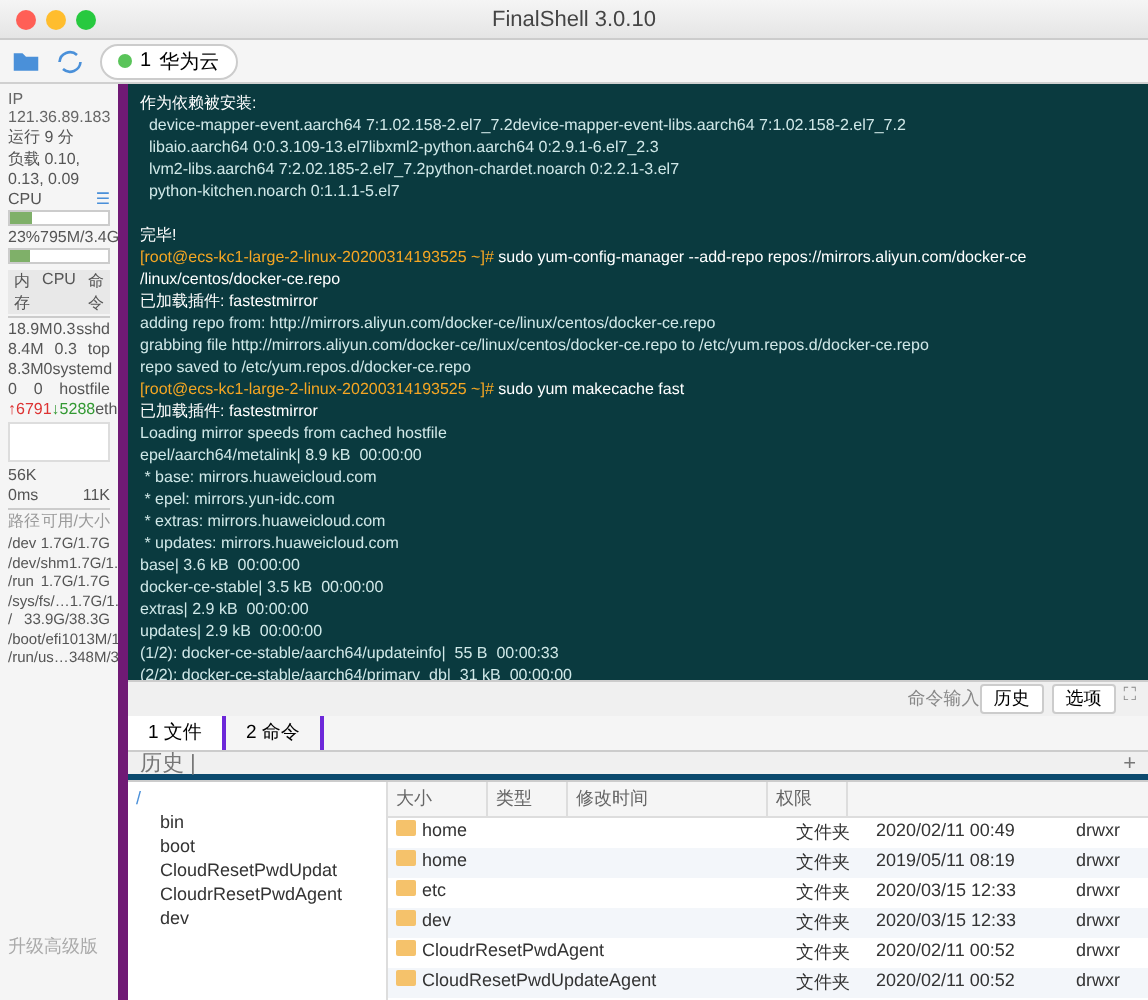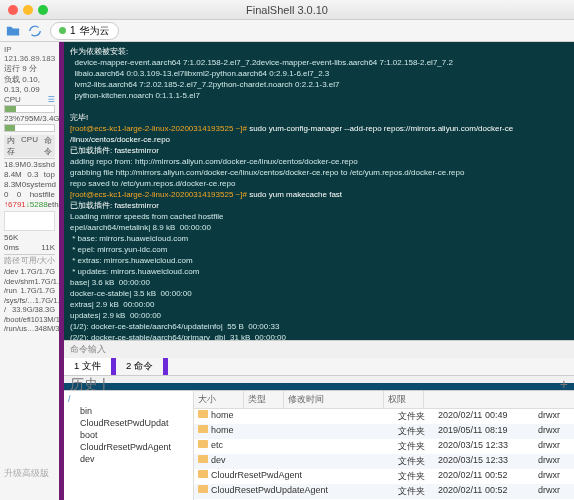--- a/index.html
+++ b/index.html
@@ -21,40 +21,40 @@
 .bar .f{height:100%;background:#7fb069}
 .hdr2{display:flex;gap:0;margin-top:3px;border-bottom:1px solid #ccc;padding-bottom:1px}
 .hdr2 span{background:#e8e8e8;padding:0 3px}
 .net{margin-top:3px}
 .sparkline{height:20px;background:#fff;border:1px solid #ddd;margin:2px 0}
 .pathrow{display:flex;justify-content:space-between;font-size:7.5px;margin:0.5px 0}
 .content{flex:1;display:flex;flex-direction:column}
 .term{flex:1;background:#0a3a3f;color:#d0e8e8;font-family:Menlo,Consolas,monospace;font-size:8px;line-height:11px;padding:4px 6px;overflow:hidden;white-space:pre}
 .term .o{color:#f5a623}.term .w{color:#fff}
 .term .rline{display:flex;justify-content:flex-start}
-.termbar{height:18px;background:#f0f0f0;border-top:1px solid #ccc;display:flex;align-items:center;justify-content:space-between;padding:0 6px;font-size:9px;color:#888}
+.termbar{height:18px;background:#f0f0f0;border-top:1px solid #ccc;display:flex;align-items:center;justify-content:flex-end;padding:0 6px;font-size:9px;color:#888}
 .termbar .btns{display:flex;gap:4px}
 .termbar button{font-size:9px;padding:0 6px;border:1px solid #ccc;background:#fff;border-radius:2px}
 .filetabs{height:18px;background:#f5f5f5;display:flex;align-items:center;border-bottom:1px solid #ccc}
-.ftab{padding:2px 10px;border-right:5px solid #6d28d9;font-size:9.5px}
+.ftab{padding:2px 10px;border-right:2px solid #6d28d9;font-size:9.5px}
 .ftab.active{background:#fff}
 .files{flex:0 0 110px;display:flex;background:#fff;border-top:1px solid #ccc}
 .tree{width:130px;border-right:1px solid #ddd;padding:2px;font-size:9px}
 .tree .r{padding:1px 2px 1px 14px;color:#333}
 .tree .r:first-child{padding-left:2px;color:#4a90d9}
 .list{flex:1;overflow:hidden}
 .listhdr{display:flex;background:#f5f5f5;border-bottom:1px solid #ddd;font-size:9px;color:#666}
 .listhdr span{padding:2px 4px;border-right:1px solid #ddd}
 .c1{width:150px}.c2{width:50px}.c3{width:40px}.c4{width:100px}.c5{width:40px}
 .lrow{display:flex;font-size:9px;padding:0 0;color:#333}
 .lrow span{padding:1px 4px;overflow:hidden;white-space:nowrap}
 .lrow:nth-child(even){background:#f3f6fa}
 .fic{width:10px;height:8px;background:#f5c26b;display:inline-block;margin-right:3px;border-radius:1px}
 .footer{position:absolute;bottom:20px;left:4px;font-size:9px;color:#aaa}
-.pbar{height:14px;background:#f0f0f0;border-bottom:7px solid #0c4a6e;display:flex;justify-content:space-between;padding:0 6px;font-size:14px;color:#777}
+.pbar{height:14px;background:#f0f0f0;border-bottom:3px solid #0c4a6e;display:flex;align-items:center;justify-content:space-between;padding:0 6px;font-size:11px;color:#777}
 </style>
 </head>
 <body>
 
 <div class="titlebar">
  <div class="traffic">
   <div class="dot red"></div>
   <div class="dot yel"></div>
   <div class="dot grn"></div>
  </div>
@@ -185,36 +185,41 @@
 <span class="w">已加载插件: fastestmirror</span>
 <span>Loading mirror speeds from cached hostfile</span>
 <div class="rline"><span>epel/aarch64/metalink</span><span>| 8.9 kB  00:00:00</span></div><span> * base: mirrors.huaweicloud.com</span>
 <span> * epel: mirrors.yun-idc.com</span>
 <span> * extras: mirrors.huaweicloud.com</span>
 <span> * updates: mirrors.huaweicloud.com</span>
 <div id="termr"><div class="rline"><span>base</span><span>| 3.6 kB  00:00:00</span></div><div class="rline"><span>docker-ce-stable</span><span>| 3.5 kB  00:00:00</span></div><div class="rline"><span>extras</span><span>| 2.9 kB  00:00:00</span></div><div class="rline"><span>updates</span><span>| 2.9 kB  00:00:00</span></div><div class="rline"><span>(1/2): docker-ce-stable/aarch64/updateinfo</span><span>|  55 B  00:00:33</span></div><div class="rline"><span>(2/2): docker-ce-stable/aarch64/primary_db</span><span>|  31 kB  00:00:00</span></div></div>
 </div>
   <div class="termbar">
    <span>命令输入</span>
+   <div class="btns">
+    <button>历史</button>
+    <button>选项</button>
+    <span>⛶</span>
+   </div>
   </div>
   <div class="filetabs">
    <div class="ftab active">1 文件</div>
    <div class="ftab">2 命令</div>
   </div>
   <div class="pbar">
         <span>历史 |</span>
         <span>+</span>
       </div>
   <div class="files">
    <div class="tree">
           <div id="tree">
             <div class="r">/</div>
             <div class="r">bin</div>
+            <div class="r">boot</div>
             <div class="r">CloudResetPwdUpdat</div>
-            <div class="r">boot</div>
             <div class="r">CloudrResetPwdAgent</div>
             <div class="r">dev</div>
           </div>
         </div>
    <div class="list">
     <div class="listhdr">
      <span class="c2">大小</span>
      <span class="c3">类型</span>
      <span class="c4">修改时间</span>
      <span class="c5">权限</span>

